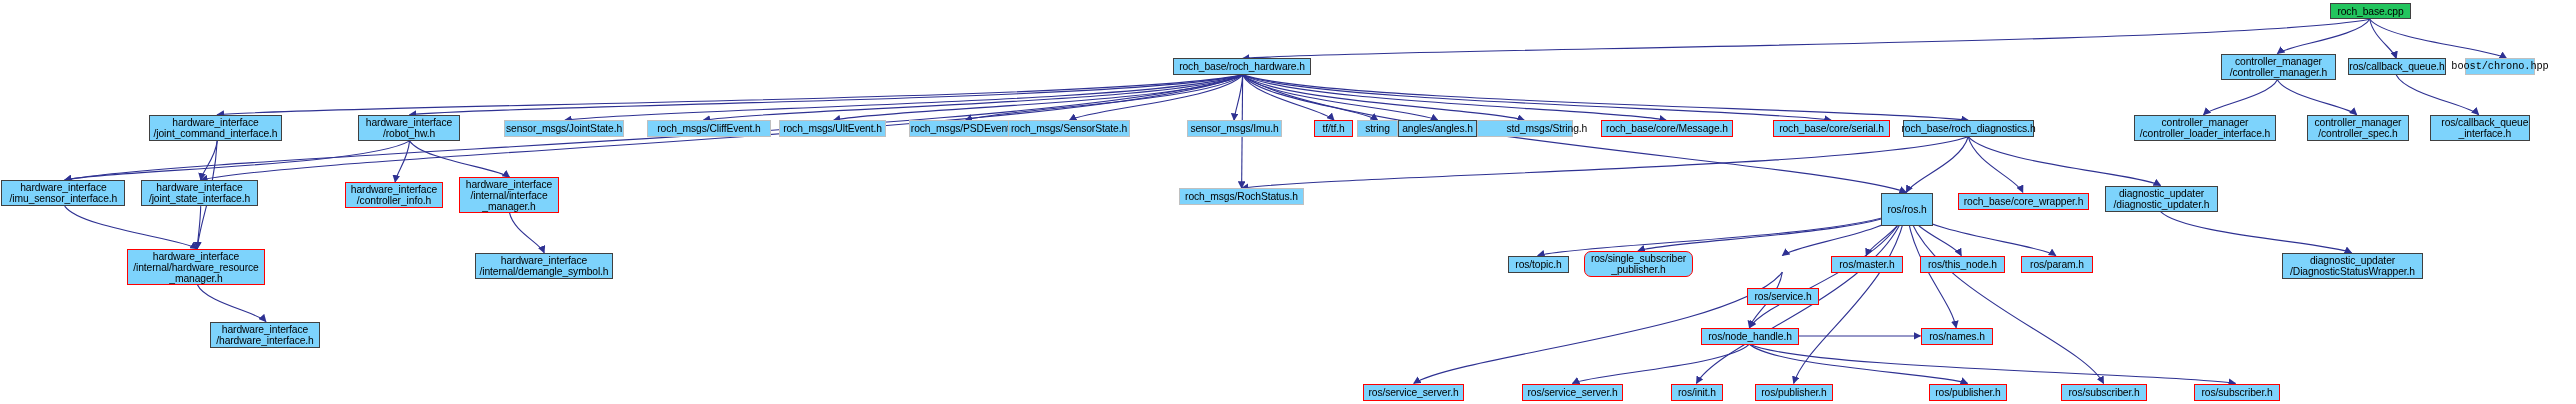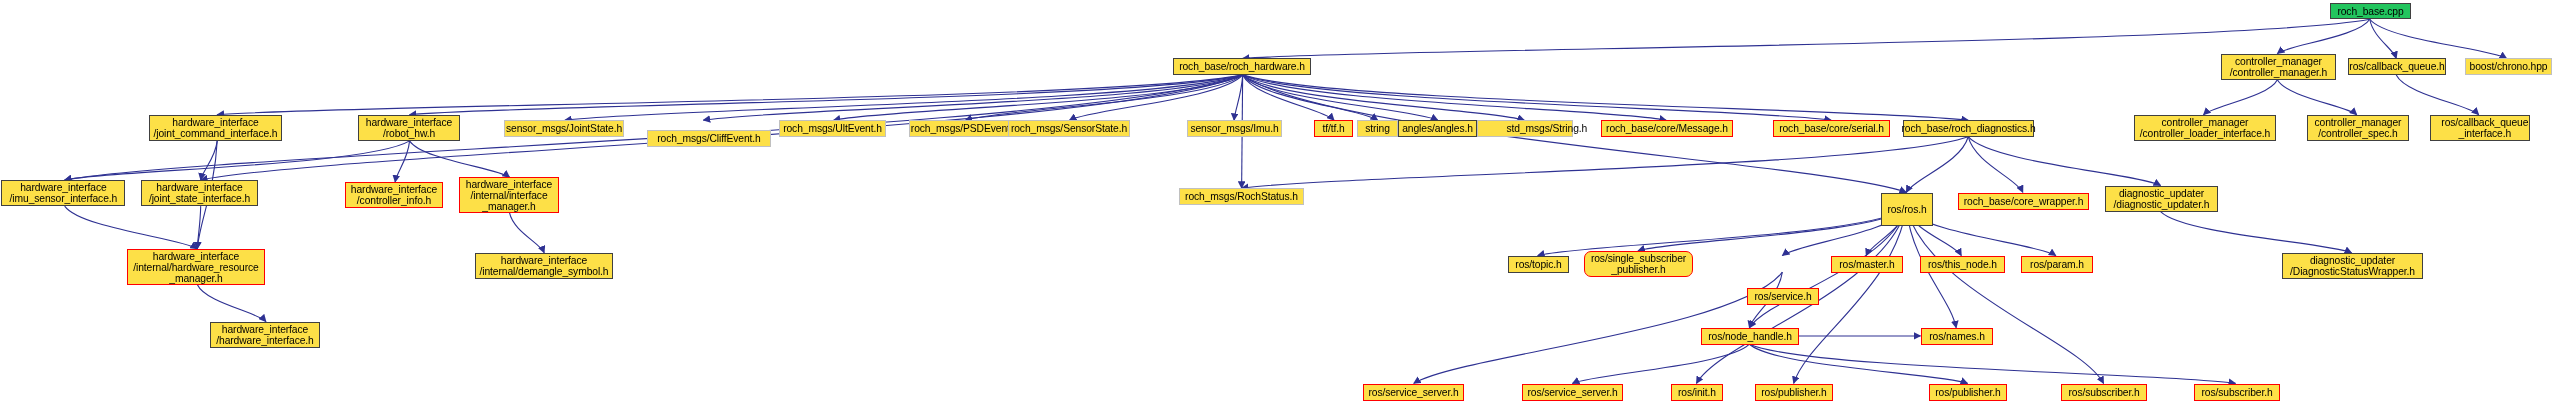--- a/index.html
+++ b/index.html
@@ -24,21 +24,21 @@
     height: 404px;
     pointer-events: none;
   }
   .node {
     position: absolute;
     box-sizing: border-box;
     display: flex;
     align-items: center;
     justify-content: center;
     text-align: center;
-    background: #fde047;
+    background: #7dd3fc;
     border: 0.7px solid #c0c0c0;
     color: #000000;
     font-size: 10.3px;
     line-height: 11px;
     white-space: pre;
     letter-spacing: -0.1px;
     padding: 0.7px 3.4px;
     cursor: pointer;
   }
   .node.solid {
@@ -121,27 +121,27 @@
         <path d="M 2615 489 C 2636.36 489, 2771.64 489, 2793 489" fill="none" stroke="#2e3192" stroke-width="1.6" marker-end="url(#arrow)"></path>
         <path d="M 3142.5 308 C 3175.86 341.672, 3387.14 353, 3420.5 368" fill="none" stroke="#2e3192" stroke-width="1.6" marker-end="url(#arrow)"></path>
       </g>
   </svg>
   <div id="nodes">
       <div class="node root" style="left: 2330px; top: 2.8px; width: 81px; height: 16.5px;">roch_base.cpp</div>
       <div class="node solid" style="left: 1173px; top: 58px; width: 138px; height: 16.5px;">roch_base/roch_hardware.h</div>
       <div class="node solid" style="left: 2221px; top: 54px; width: 115px; height: 26px;">controller_manager
 /controller_manager.h</div>
       <div class="node solid" style="left: 2348px; top: 58px; width: 98px; height: 16.5px;">ros/callback_queue.h</div>
-      <div class="node plain" style="left: 2465px; top: 58px; width: 87px; height: 16.5px;">boost/chrono.hpp</div>
+      <div class="node plain" style="left: 2465px; top: 58px; width: 70px; height: 16.5px; font-family: Liberation Mono, monospace;">boost/chrono.hpp</div>
       <div class="node solid" style="left: 149px; top: 115px; width: 133px; height: 26px;">hardware_interface
 /joint_command_interface.h</div>
       <div class="node solid" style="left: 358px; top: 115px; width: 102px; height: 26px;">hardware_interface
 /robot_hw.h</div>
       <div class="node plain" style="left: 504px; top: 120px; width: 120px; height: 16.5px;">sensor_msgs/JointState.h</div>
-      <div class="node plain" style="left: 647px; top: 120px; width: 124px; height: 16.5px; margin-top: 10px;">roch_msgs/CliffEvent.h</div>
+      <div class="node plain" style="left: 647px; top: 120px; width: 124px; height: 16.5px;">roch_msgs/CliffEvent.h</div>
       <div class="node plain" style="left: 779px; top: 120px; width: 107px; height: 16.5px;">roch_msgs/UltEvent.h</div>
       <div class="node plain" style="left: 909px; top: 120px; width: 111px; height: 16.5px;">roch_msgs/PSDEvent.h</div>
       <div class="node plain" style="left: 1008px; top: 120px; width: 122px; height: 16.5px;">roch_msgs/SensorState.h</div>
       <div class="node plain" style="left: 1187px; top: 120px; width: 95px; height: 16.5px;">sensor_msgs/Imu.h</div>
       <div class="node red" style="left: 1314px; top: 120px; width: 39px; height: 16.5px;">tf/tf.h</div>
       <div class="node plain" style="left: 1357px; top: 120px; width: 41px; height: 16.5px;">string</div>
       <div class="node solid" style="left: 1398px; top: 120px; width: 79px; height: 16.5px;">angles/angles.h</div>
       <div class="node plain" style="left: 1477px; top: 120px; width: 96px; height: 16.5px; padding-left: 47px;">std_msgs/String.h</div>
       <div class="node red" style="left: 1601px; top: 120px; width: 132px; height: 16.5px;">roch_base/core/Message.h</div>
       <div class="node red" style="left: 1773px; top: 120px; width: 117px; height: 16.5px;">roch_base/core/serial.h</div>

